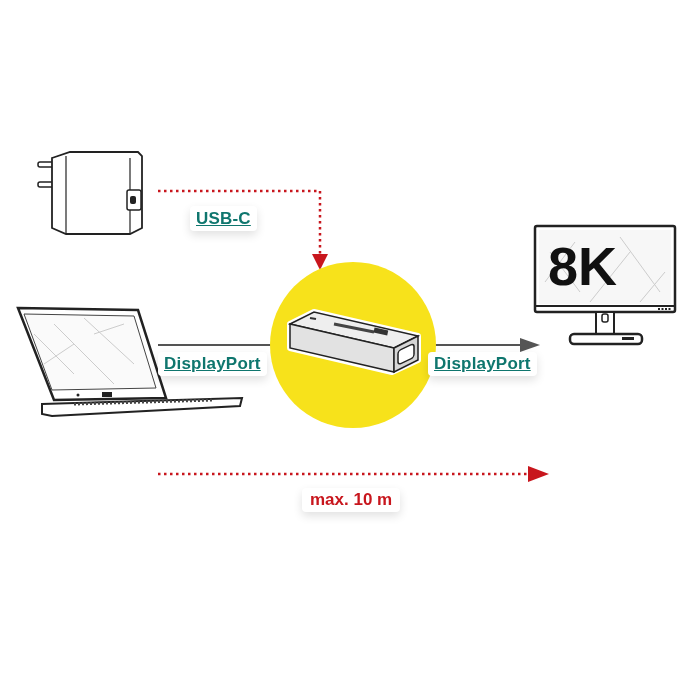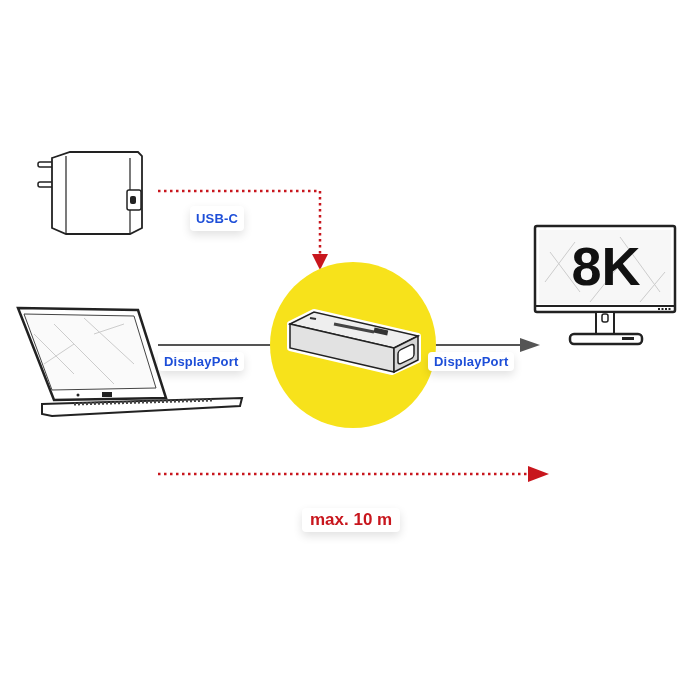--- a/index.html
+++ b/index.html
@@ -1,18 +1,18 @@
 <!DOCTYPE html>
 <html><head>
 <meta charset="utf-8">
 <style>
   html,body{margin:0;padding:0;background:#ffffff;}
   body{width:700px;height:700px;position:relative;overflow:hidden;font-family:"Liberation Sans","DejaVu Sans",sans-serif;}
   .abs{position:absolute;}
-  .label{font-weight:bold;color:#1d4ed8;font-size:13px;letter-spacing:0.2px;}
+  .label{font-weight:bold;color:#0f766e;font-size:17px;letter-spacing:0.2px;text-decoration:underline;}
   .label-red{font-weight:bold;color:#c8161d;font-size:17px;}
   .shadowbox{background:#fff;box-shadow:0 4px 10px rgba(0,0,0,0.12);border-radius:4px;}
   svg{overflow:visible;}
 </style>
 </head>
 <body>
 
 <svg class="abs" style="left:0;top:0;" width="700" height="700">
 
   <path d="M158 191 L320 191 L320 258" fill="none" stroke="#c8161d" stroke-width="2.5" stroke-dasharray="2.5 3.5"></path>
@@ -71,15 +71,15 @@
   <rect x="5" y="4" width="140" height="86" rx="2" fill="#fff" stroke="#222" stroke-width="2.5"></rect>
   <rect x="9" y="8" width="132" height="74" fill="#f7f7f7"></rect>
   <path d="M15 60 L45 20 M60 80 L100 30 M110 80 L135 50 M20 30 L50 70 M90 15 L130 70" stroke="#ccc" stroke-width="1" fill="none"></path>
   <line x1="5" y1="84" x2="145" y2="84" stroke="#222" stroke-width="2"></line>
   <path d="M128 87 L142 87" stroke="#222" stroke-width="2" stroke-dasharray="2 1.5"></path>
   <rect x="66" y="90" width="18" height="26" fill="#fff" stroke="#222" stroke-width="2"></rect>
   <rect x="72" y="92" width="6" height="8" rx="2" fill="#fff" stroke="#222" stroke-width="1.5"></rect>
   <rect x="40" y="112" width="72" height="10" rx="4" fill="#fff" stroke="#222" stroke-width="2.5"></rect>
   <rect x="92" y="115" width="12" height="3" fill="#222"></rect>
 </svg>
-<div class="abs" style="left:548px;top:236px;width:116px;text-align:center;font-size:54px;font-weight:bold;color:#111;line-height:60px;">8K</div>
+<div class="abs" style="left:548px;top:236px;width:116px;text-align:left;font-size:54px;font-weight:bold;color:#111;line-height:60px;">8K</div>
 
-<div class="abs shadowbox label-red" style="left:302px;top:508px;padding:2px 8px;">max. 10 m</div>
+<div class="abs shadowbox label-red" style="left:302px;top:488px;padding:2px 8px;">max. 10 m</div>
 
 </body></html>

